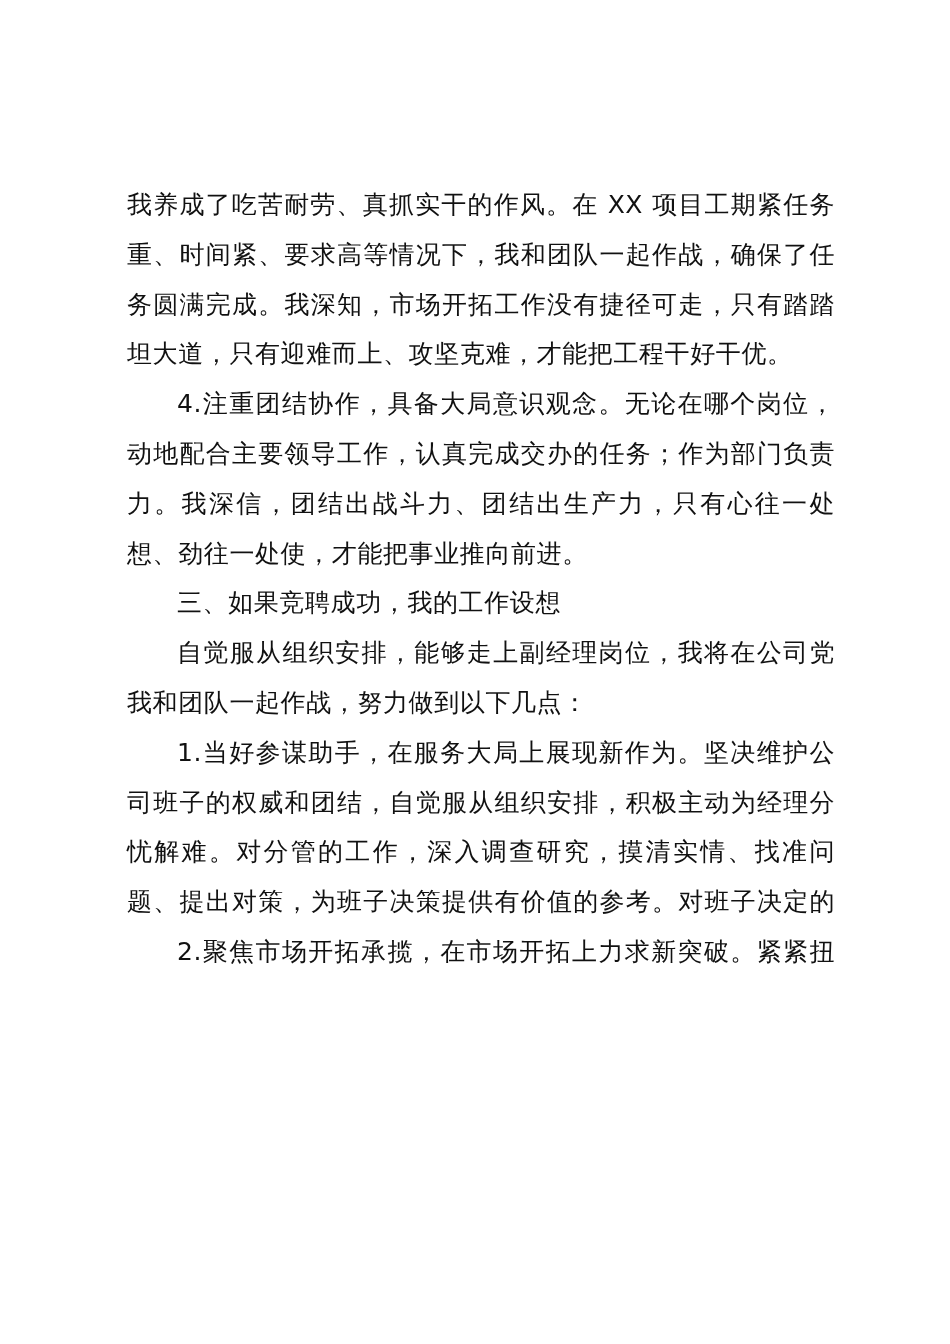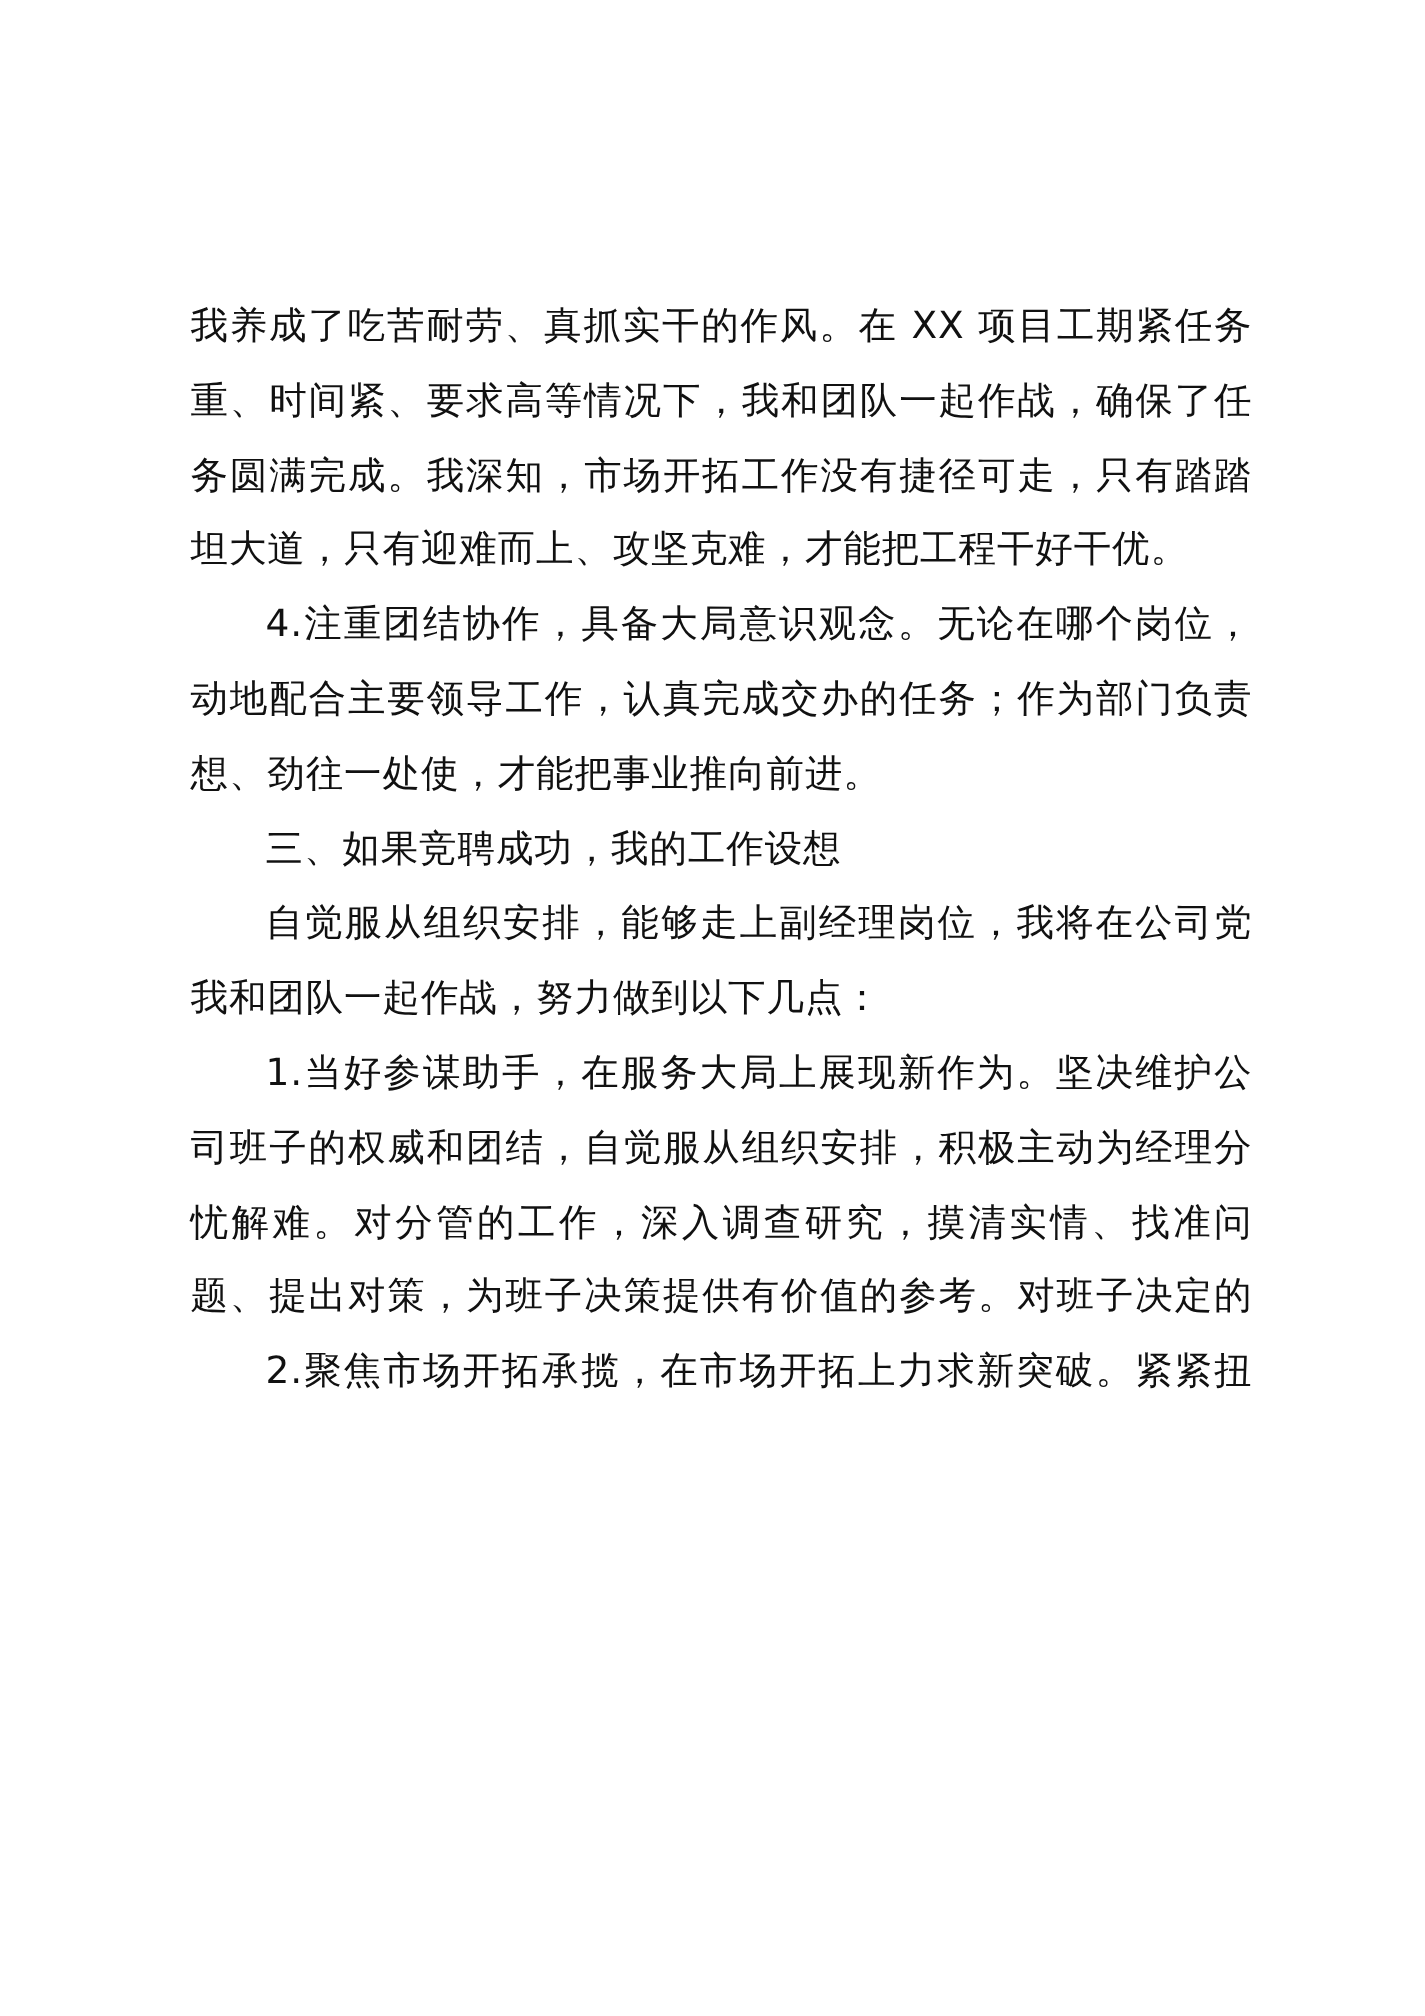--- a/index.html
+++ b/index.html
@@ -11,21 +11,21 @@
     width: 950px;
     height: 1344px;
     position: relative;
     overflow: hidden;
     font-family: "DejaVu Sans", "Liberation Sans", sans-serif;
     color: #111111;
   }
   .page {
     position: absolute;
     left: 0;
-    top: 12px;
+    top: 0;
     width: 950px;
     height: 1200px;
     background: #ffffff;
   }
   .content {
     position: absolute;
     left: 127px;
     top: 180px;
     width: 708px;
   }
@@ -57,20 +57,21 @@
     <div>
       <div class="line">我养成了吃苦耐劳、真抓实干的作风。在 XX 项目工期紧任务</div>
       <div class="line">重、时间紧、要求高等情况下，我和团队一起作战，确保了任</div>
       <div class="line">务圆满完成。我深知，市场开拓工作没有捷径可走，只有踏踏</div>
       <div class="line last">坦大道，只有迎难而上、攻坚克难，才能把工程干好干优。</div>
     </div>
 
     <div>
       <div class="line indent">4.注重团结协作，具备大局意识观念。无论在哪个岗位，</div>
       <div class="line">动地配合主要领导工作，认真完成交办的任务；作为部门负责</div>
+      <div class="line">力。我深信，团结出战斗力、团结出生产力，只有心往一处</div>
       <div class="line last">想、劲往一处使，才能把事业推向前进。</div>
     </div>
 
     <div>
       <div class="line indent heading last">三、如果竞聘成功，我的工作设想</div>
     </div>
 
     <div>
       <div class="line indent">自觉服从组织安排，能够走上副经理岗位，我将在公司党</div>
       <div class="line last">我和团队一起作战，努力做到以下几点：</div>

